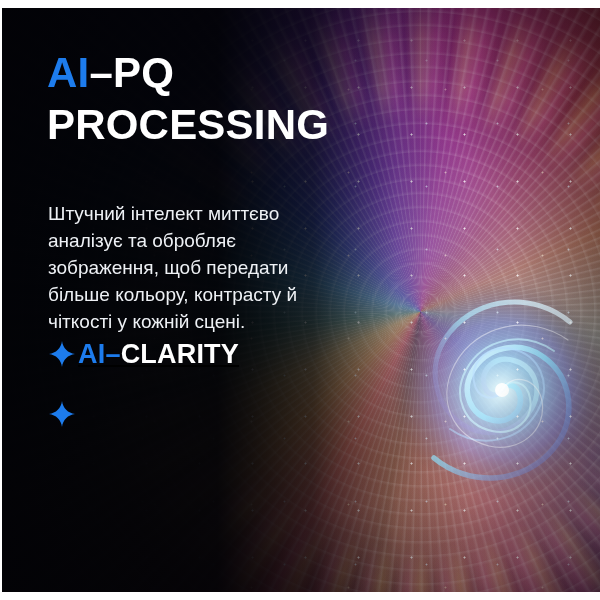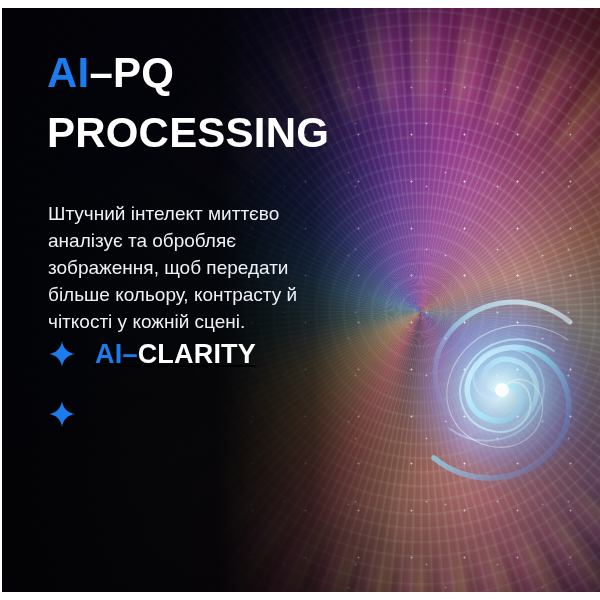--- a/index.html
+++ b/index.html
@@ -160,21 +160,21 @@
     line-height: 1.0;
     letter-spacing: 0.2px;
   }
   .headline-line {
     font-size: 42px;
     font-weight: bold;
     color: #ffffff;
     white-space: nowrap;
     display: block;
   }
-  #headline-line-2 { margin-top: 18px; }
+  #headline-line-2 { margin-top: 10px; }
   .accent { color: #1d7ced; }
 
   #description {
     position: absolute;
     left: 46px;
     top: 174px;
     width: 278px;
     font-size: 19px;
     line-height: 1.42;
     color: #eef1f5;
@@ -184,21 +184,21 @@
   #feature-list {
     position: absolute;
     left: 47px;
     top: 316px;
     width: 300px;
   }
   .feature-item {
     display: flex;
     align-items: center;
     height: 60px;
-    gap: 20px;
+    gap: 3px;
     text-decoration: underline;
   }
   .sparkle-icon {
     flex: 0 0 auto;
     width: 26px;
     height: 26px;
     display: block;
   }
   .feature-label {
     font-size: 27px;

